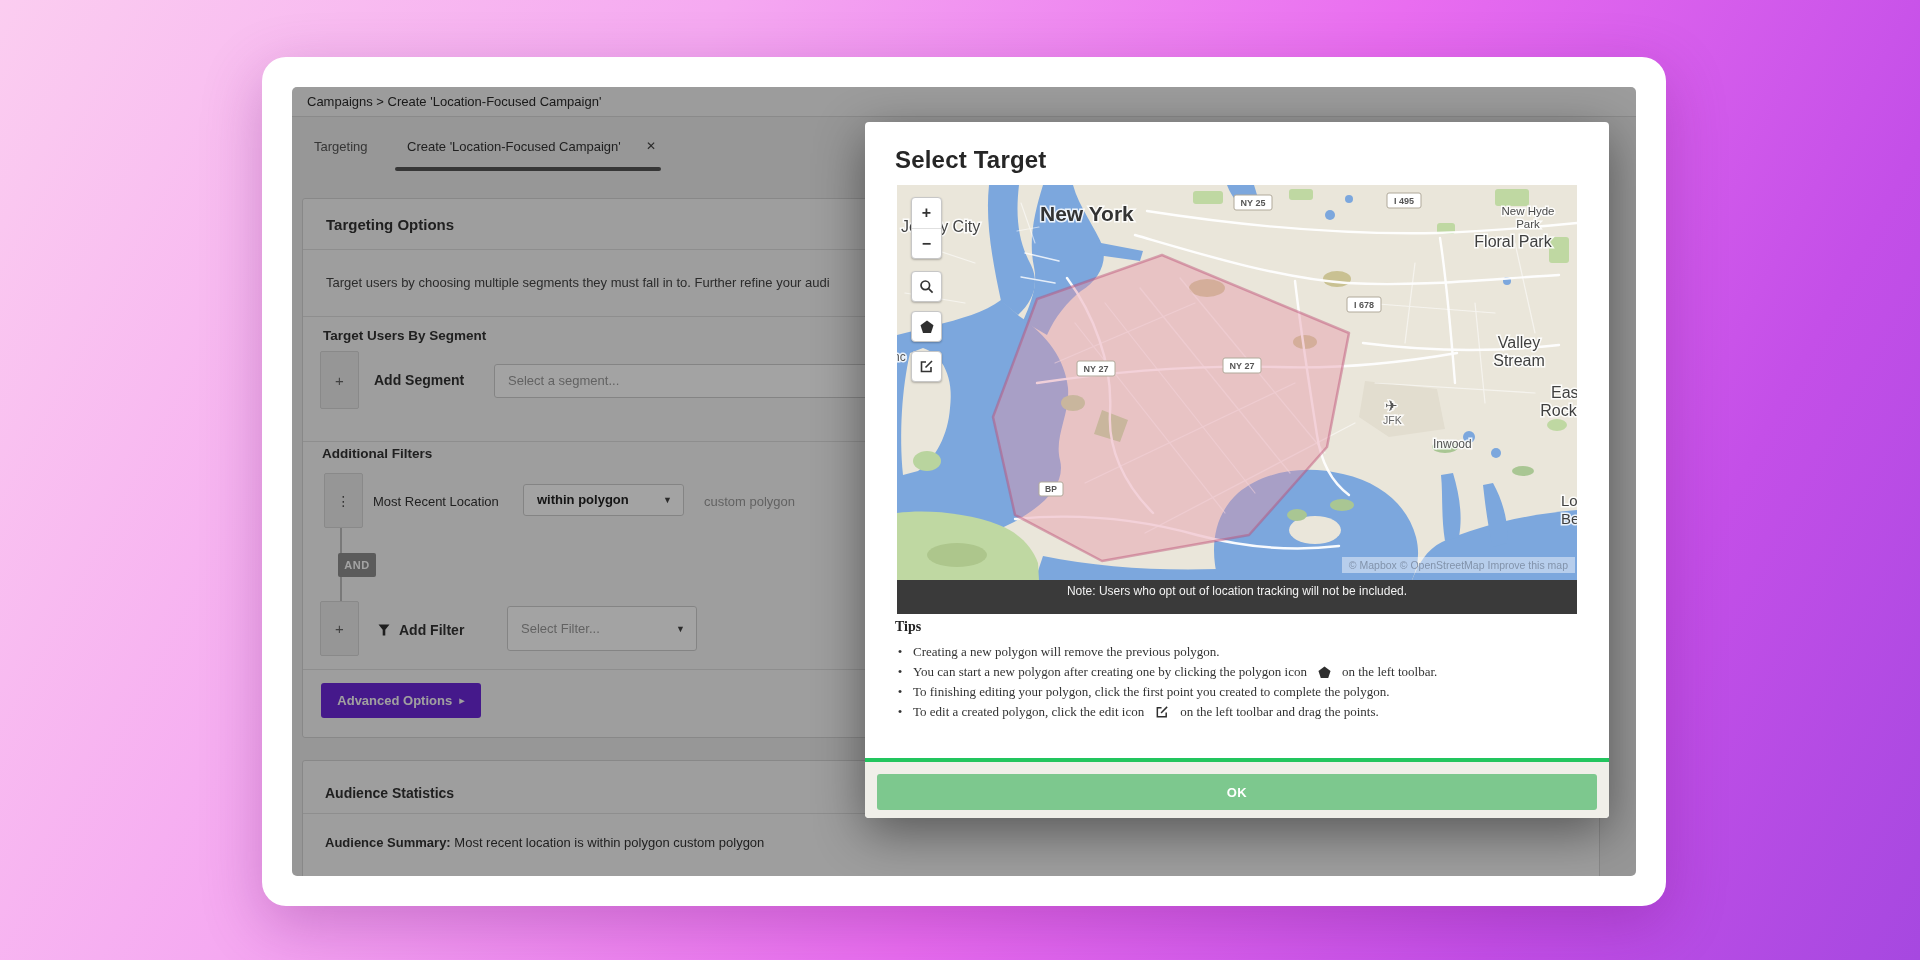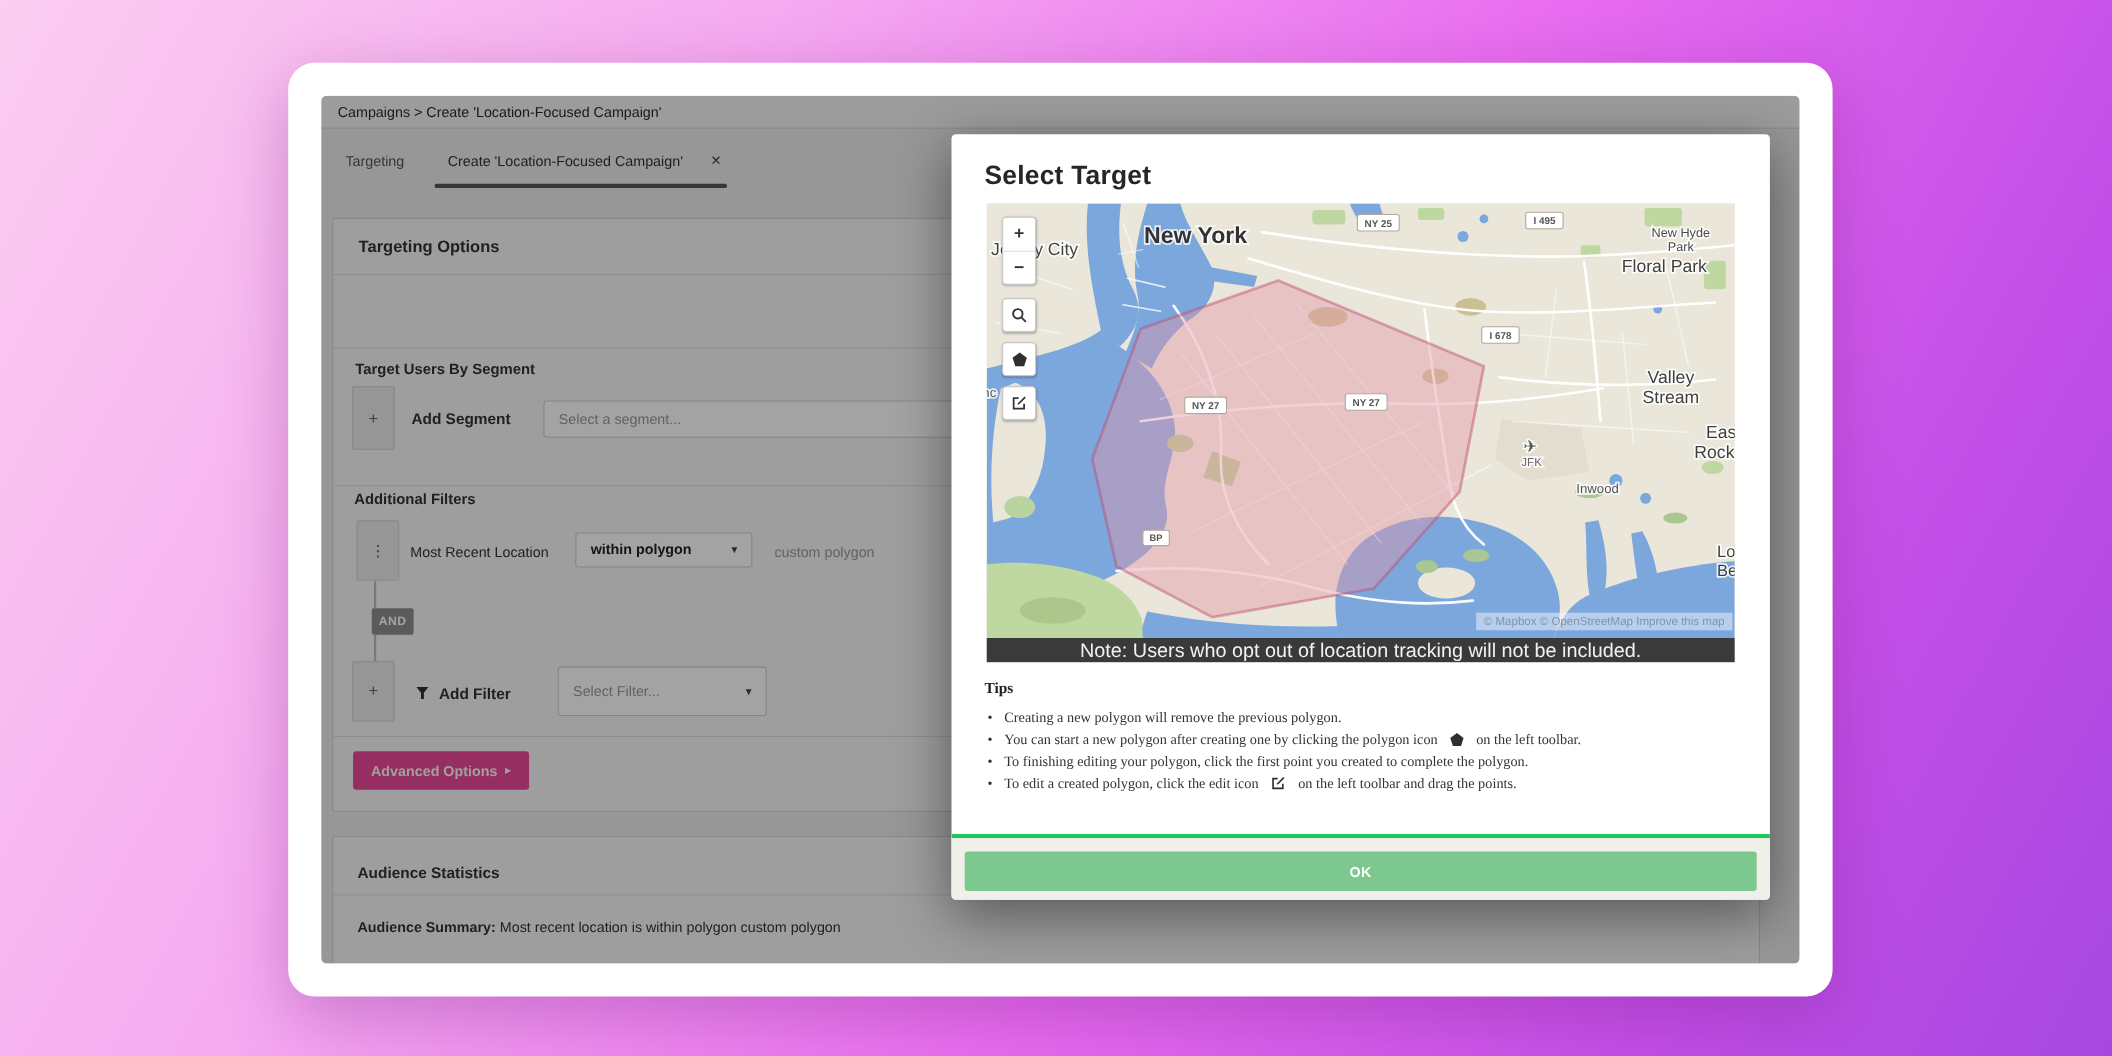--- a/index.html
+++ b/index.html
@@ -33,33 +33,33 @@
   .field .ph { color:#9a9a9a; }
   .field .inner { padding-left:13px; white-space:nowrap; overflow:hidden; }
   .chev { position:absolute; right:11px; top:50%; transform:translateY(-52%); font-size:9px; color:#444; }
   .opfield { font-weight:bold; color:#222; }
   .graytxt { position:absolute; font-size:13px; color:#9a9a9a; white-space:nowrap; }
   .fname { position:absolute; font-size:13px; color:#333; white-space:nowrap; }
   .connector { position:absolute; left:37px; width:2px; background:#bdbdbd; }
   .andbadge { position:absolute; left:35px; top:354px; width:38px; height:24px; background:#8f8f8f; border-radius:2px;
     color:#fff; font-size:11px; font-weight:bold; display:flex; align-items:center; justify-content:center; letter-spacing:.5px; }
   .addfilter { position:absolute; left:72px; top:423px; display:flex; align-items:center; gap:6px; font-size:14px; font-weight:bold; color:#333; }
-  .advbtn { position:absolute; left:18px; top:484px; width:160px; height:35px; background:#ec4899; border-radius:3px;
+  .advbtn { position:absolute; left:18px; top:484px; width:160px; height:35px; background:#6d28d9; border-radius:3px;
     color:#fafafa; font-size:13px; font-weight:bold; display:flex; align-items:center; justify-content:center; gap:7px; }
   .summary { position:absolute; left:22px; top:74px; font-size:13px; color:#333; white-space:nowrap; }
   .summary b { font-weight:bold; }
   .dim-overlay { position:absolute; inset:0; background:rgba(0,0,0,.36); z-index:50; }
   
   .modal { position:absolute; left:573px; top:35px; width:744px; height:696px; background:#fff; border-radius:4px;
     z-index:100; box-shadow:0 14px 50px rgba(0,0,0,.45); }
   .modal-title { position:absolute; left:30px; top:24px; font-size:24px; font-weight:bold; color:#262626; letter-spacing:.2px; }
   .map-wrap { position:absolute; left:32px; top:63px; width:680px; height:417px; }
   .map-wrap svg.map { display:block; background:#eae6da; }
-  .notebar { position:absolute; left:0; top:395px; width:680px; height:22px; background:rgba(24,24,24,.85);
-    color:#f2f2f2; font-size:18px; text-align:center; line-height:22px; }
+  .notebar { position:absolute; left:0; top:395px; width:680px; height:34px; background:rgba(24,24,24,.85);
+    color:#f2f2f2; font-size:12px; text-align:center; line-height:22px; }
   .attrib { position:absolute; right:2px; top:372px; background:rgba(255,255,255,.45); color:#8293ab;
     font-size:10.5px; padding:2px 7px; white-space:nowrap; }
   .zoomctl { position:absolute; left:14px; top:12px; width:31px; background:#fff; border:1px solid #c7c7c7;
     border-radius:4px; box-shadow:0 1px 2px rgba(0,0,0,.25); overflow:hidden; }
   .zoomctl .zc { height:30px; display:flex; align-items:center; justify-content:center; font-size:16px; font-weight:bold; color:#333; }
   .zoomctl .zc + .zc { border-top:1px solid #e0e0e0; }
   .mapbtn { position:absolute; left:14px; width:31px; height:31px; background:#fff; border:1px solid #c7c7c7;
     border-radius:4px; box-shadow:0 1px 2px rgba(0,0,0,.25); display:flex; align-items:center; justify-content:center; }
   .tips { position:absolute; left:30px; top:497px; width:690px; color:#333;font-family:Liberation Serif, serif; }
   .tips h4 { font-size:14px; color:#222; margin-bottom:7px; }
@@ -85,20 +85,21 @@
       </div>
 
       <div class="tab inactive">Targeting</div>
       <div class="tab active">Create 'Location-Focused Campaign'</div>
       <div class="tab-close">✕</div>
       <div class="tab-underline"></div>
 
       <div class="panel panel1">
         <div class="ptitle" style="left:23px;top:17px;font-size:15px;">Targeting Options</div>
         <div class="hline" style="top:50px;"></div>
+        <div class="desc">Target users by choosing multiple segments they must fall in to. Further refine your audi</div>
         <div class="hline" style="top:117px;"></div>
 
         <div class="sechead" style="left:20px;top:129px;">Target Users By Segment</div>
         <div class="sqbtn" style="left:17px;top:152px;height:58px;">
           <span>+</span>
         </div>
         <div class="rowlabel" style="left:71px;top:173px;">Add Segment</div>
         <div class="field" style="left:191px;top:165px;width:430px;height:34px;">
           <div class="inner ph" style="line-height:32px;">Select a segment...</div>
         </div>

